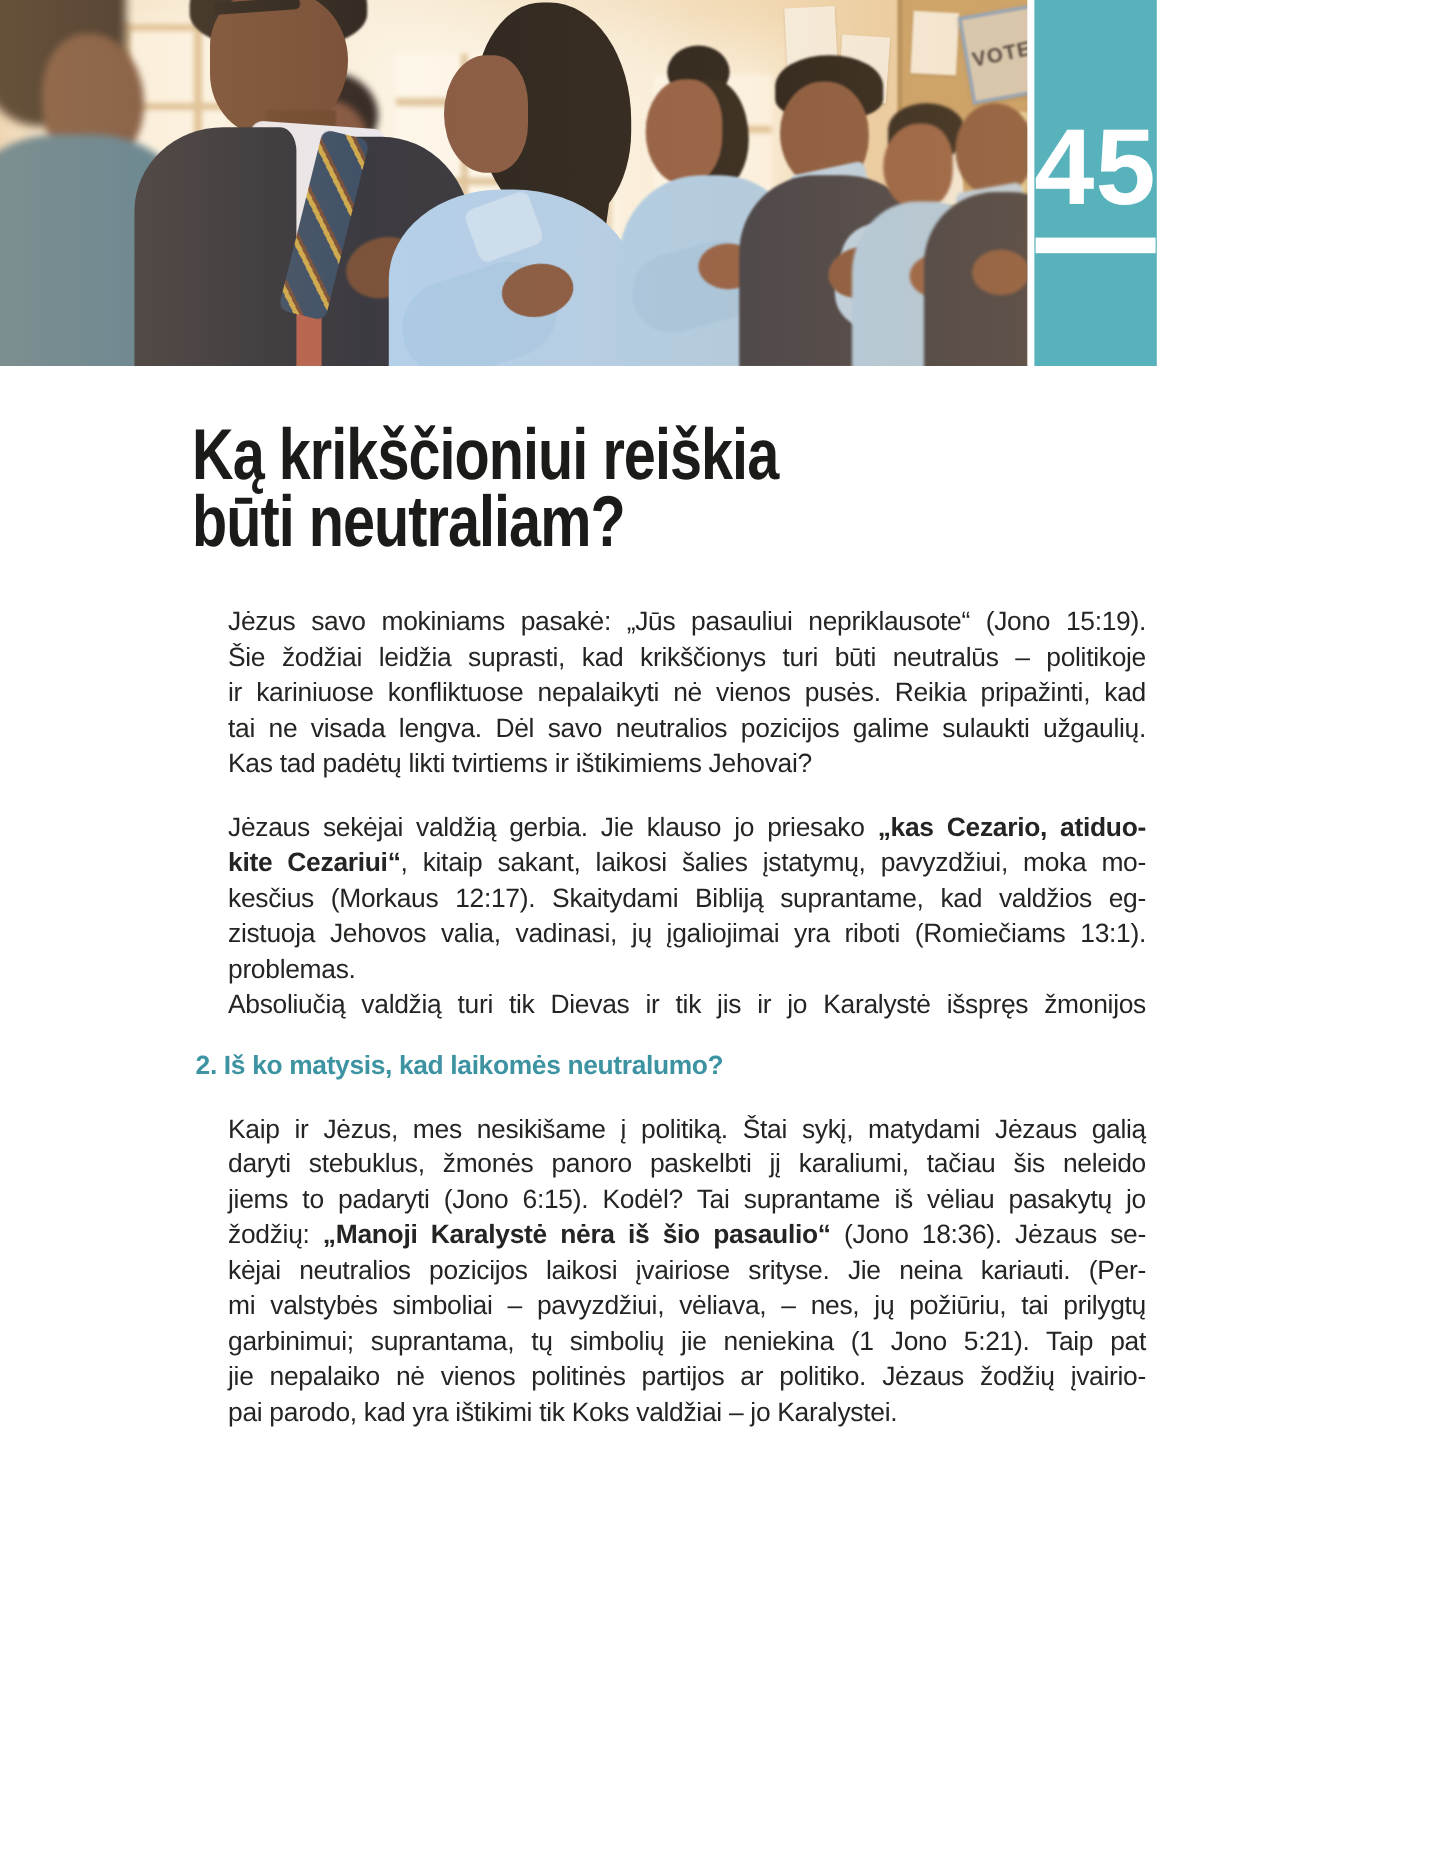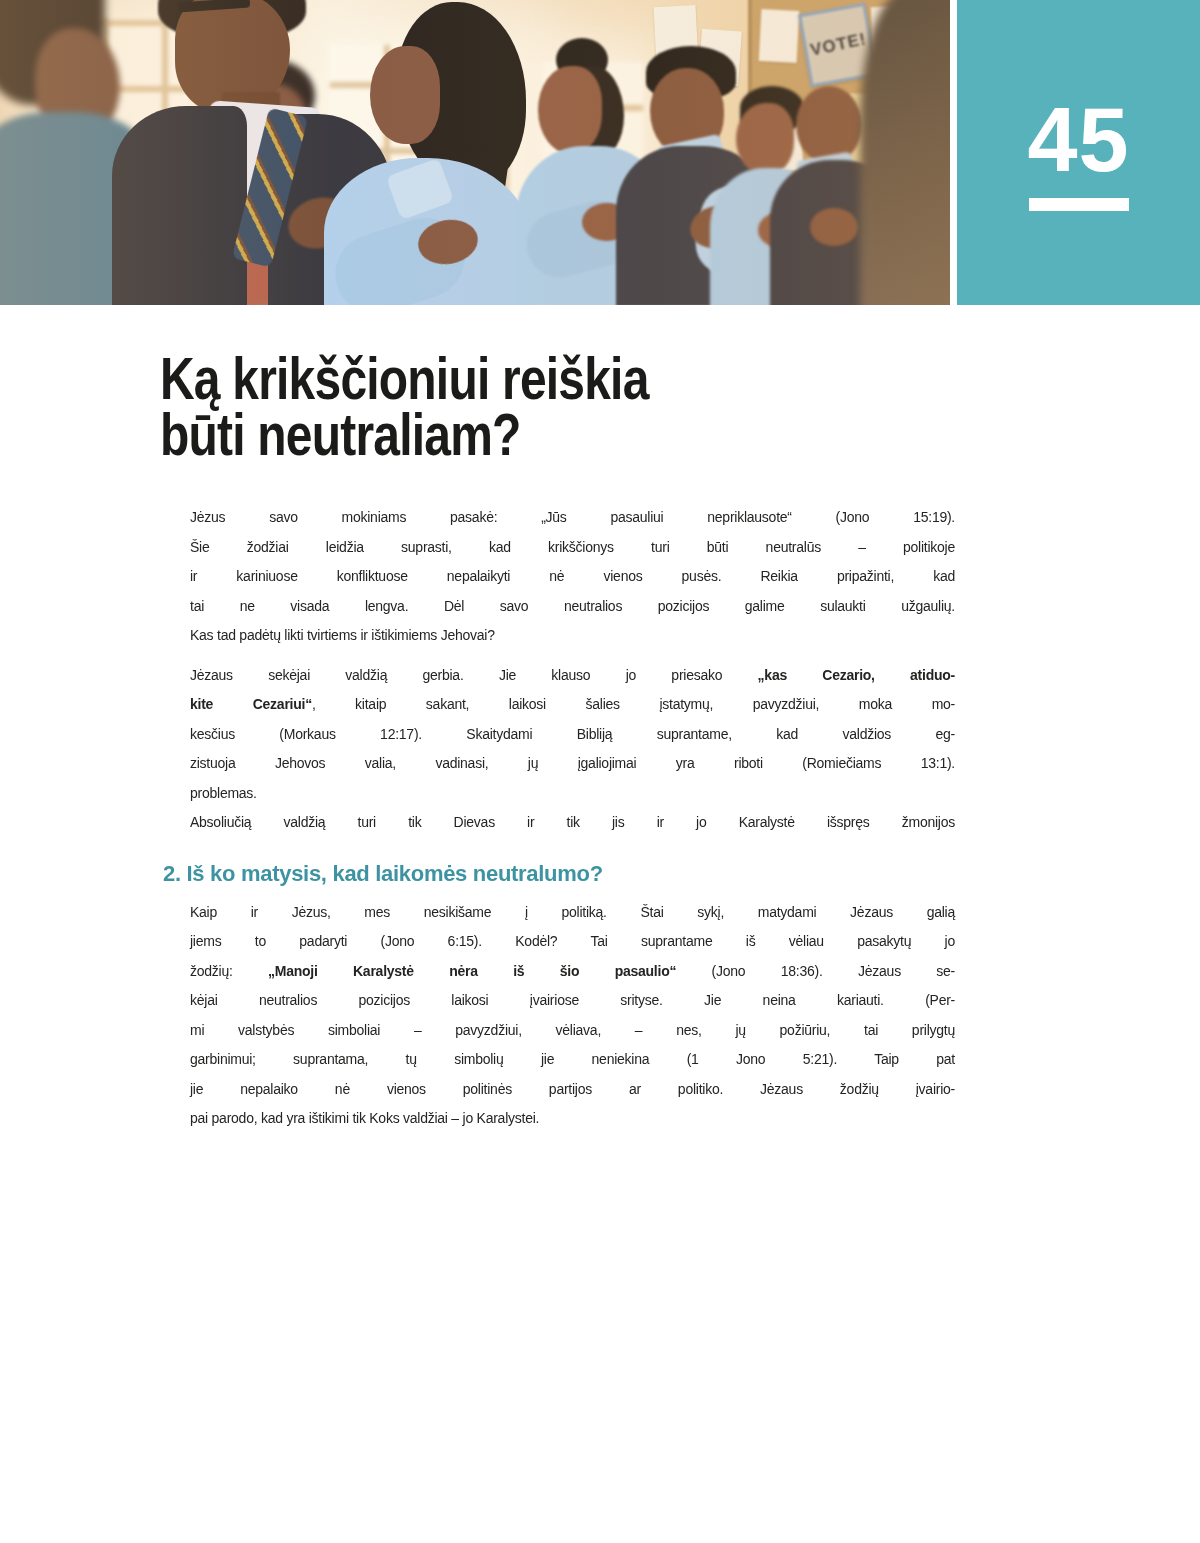--- a/index.html
+++ b/index.html
@@ -5,21 +5,21 @@
   :root { --accent:#57b2bc; --heading:#3d93a2; }
   * { box-sizing:border-box; }
   html,body { margin:0; padding:0; }
   body {
     width:1200px; height:1543px; background:#ffffff;
     font-family:"Liberation Sans","DejaVu Sans",sans-serif;
     color:#232321; position:relative; overflow:hidden;
   }
 
   
-  .hero { display:flex; height:305px; width:1200px; }
+  .hero { display:flex; height:305px; width:964px; }
   .photo {
     width:950px; height:305px; position:relative; overflow:hidden;
     background:linear-gradient(100deg,#e9d3b6 0%,#f9efdc 28%,#f4e2c6 52%,#eed6ae 76%,#e2c298 100%);
   }
   .photo .part { position:absolute; }
   .window {
     position:absolute;
     background:
       repeating-linear-gradient(90deg, rgba(0,0,0,0) 0 54px, #dcc096 54px 60px),
       repeating-linear-gradient(0deg, rgba(0,0,0,0) 0 60px, #dcc096 60px 66px),
@@ -59,32 +59,32 @@
   
   h1.title {
     margin:46px 0 0 160px; padding:0; color:#1b1b19; font-weight:bold;
   }
   h1.title .tline {
     display:inline-block; font-size:60px; line-height:56px; letter-spacing:-1px;
     transform:scaleX(0.80); transform-origin:left center; white-space:nowrap;
   }
   .content { margin-left:163px; width:792px; }
   .para {
-    margin:0 0 0 27px; width:765px; font-size:14px; line-height:29.5px;
+    margin:0 0 0 27px; width:765px; font-size:22px; line-height:29.5px;
     color:#242422; letter-spacing:-0.25px;
   }
   .para .line { text-align:justify; text-align-last:justify; }
   .para .line.last { text-align-last:left; }
   .para .b { font-weight:bold; }
   .intro { margin-top:40px; }
   .section-heading {
     margin:22px 0 0 0; color:var(--heading,#3d93a2); font-size:22px; line-height:28px;
     font-weight:bold; letter-spacing:-0.3px;
   }
-  section > .para { margin-top:10px; }
+  section > .para { margin-top:24px; }
 </style>
 </head>
 <body>
 
 <header class="hero">
   <div class="photo">
 
     <div class="window" style="left:48px;top:18px;width:140px;height:200px;"></div>
     <div class="window" style="left:330px;top:45px;width:185px;height:235px;"></div>
     <div class="window" style="left:543px;top:62px;width:100px;height:175px;"></div>
@@ -208,20 +208,21 @@
             <div class="line"><span>kesčius (Morkaus 12:17). Skaitydami Bibliją suprantame, kad valdžios eg-</span></div>
             <div class="line"><span>zistuoja Jehovos valia, vadinasi, jų įgaliojimai yra riboti (Romiečiams 13:1).</span></div>
             <div class="line last"><span>problemas.</span></div>
             <div class="line"><span>Absoliučią valdžią turi tik Dievas ir tik jis ir jo Karalystė išspręs žmonijos</span></div>
           </div>
         </section>
         <section>
           <h2 class="section-heading">2. Iš ko matysis, kad laikomės neutralumo?</h2>
           <div class="para">
             <div class="line"><span>Kaip ir Jėzus, mes nesikišame į politiką. Štai sykį, matydami Jėzaus galią</span></div>
+            <div class="line"><span>daryti stebuklus, žmonės panoro paskelbti jį karaliumi, tačiau šis neleido</span></div>
             <div class="line"><span>jiems to padaryti (Jono 6:15). Kodėl? Tai suprantame iš vėliau pasakytų jo</span></div>
             <div class="line"><span>žodžių: </span><span class="b">„Manoji Karalystė nėra iš šio pasaulio“</span><span> (Jono 18:36). Jėzaus se-</span></div>
             <div class="line"><span>kėjai neutralios pozicijos laikosi įvairiose srityse. Jie neina kariauti. (Per-</span></div>
             <div class="line"><span>mi valstybės simboliai – pavyzdžiui, vėliava, – nes, jų požiūriu, tai prilygtų</span></div>
             <div class="line"><span>garbinimui; suprantama, tų simbolių jie neniekina (1 Jono 5:21). Taip pat</span></div>
             <div class="line"><span>jie nepalaiko nė vienos politinės partijos ar politiko. Jėzaus žodžių įvairio-</span></div>
             <div class="line last"><span>pai parodo, kad yra ištikimi tik Koks valdžiai – jo Karalystei.</span></div>
           </div>
         </section>
       </div>

